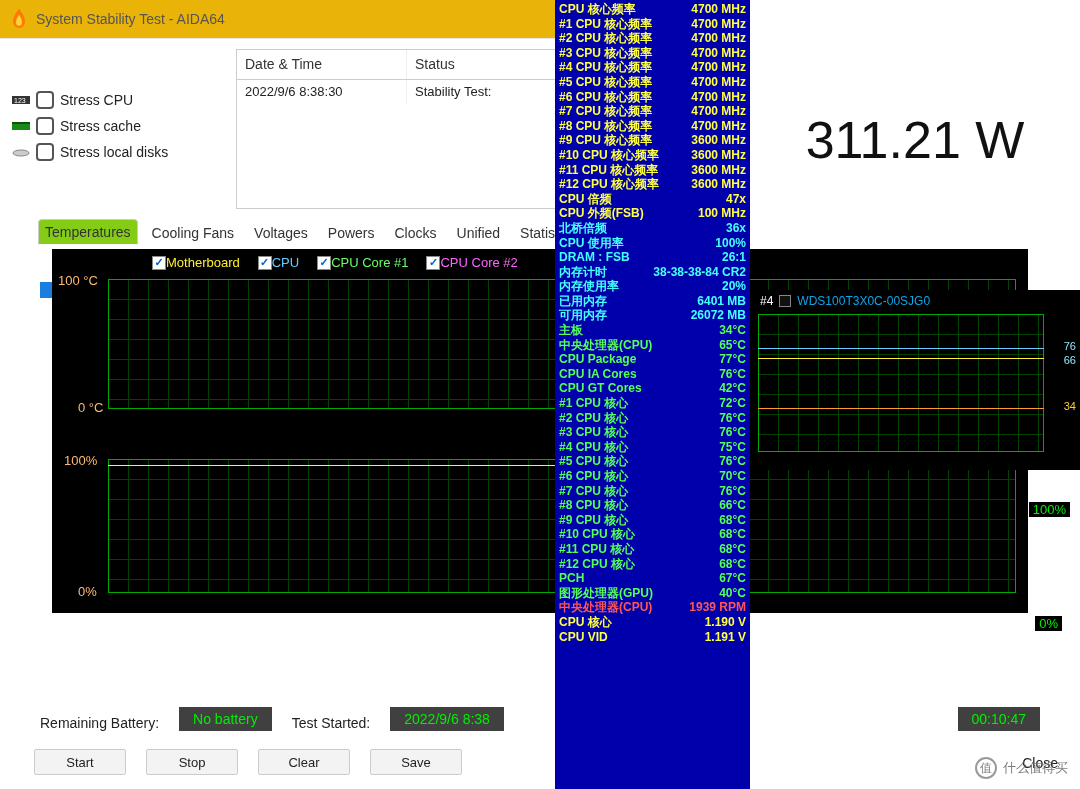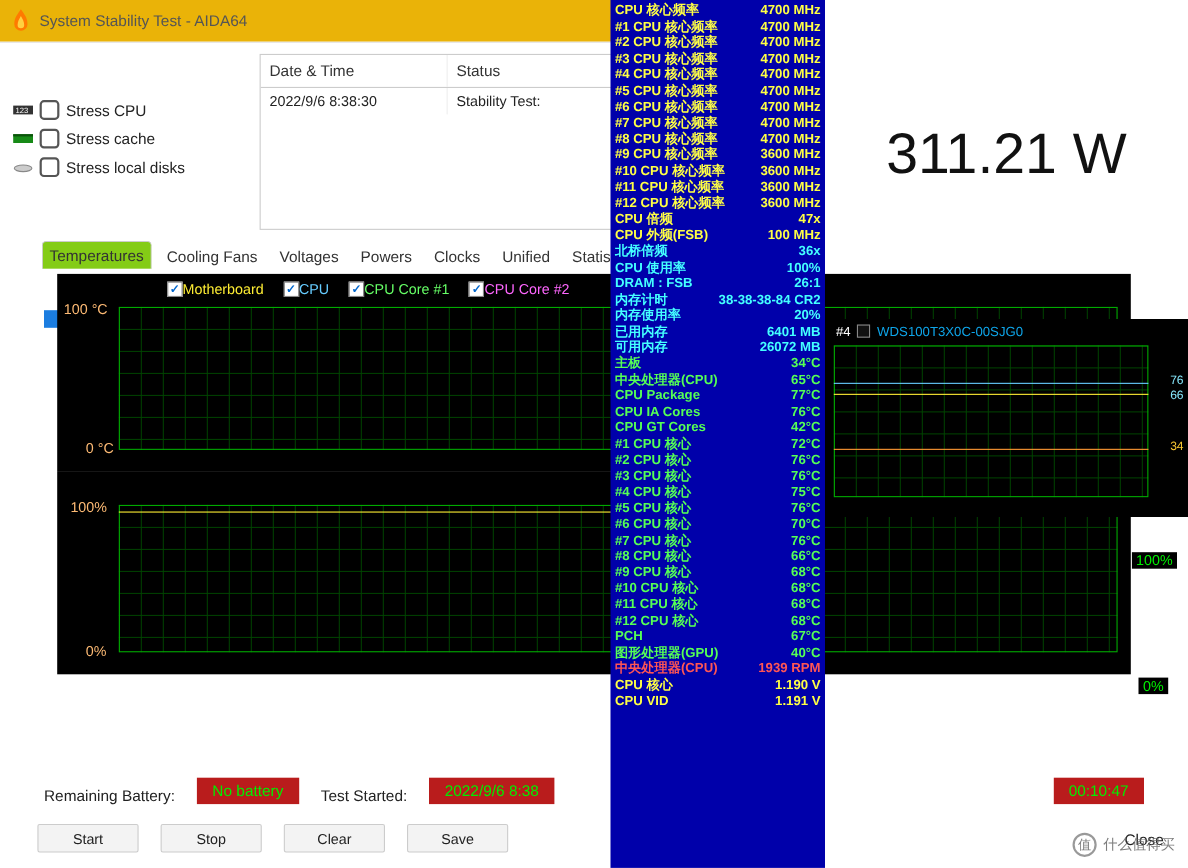--- a/index.html
+++ b/index.html
@@ -124,21 +124,21 @@
   .flatline {
     position: absolute; left: 56px; right: 12px; top: 36px; height: 1px;
     background: #ffee33;
   }
   
   .bottom-status {
     position: absolute; left: 40px; right: 40px; bottom: 58px;
     display: flex; align-items: flex-end; gap: 20px; font-size: 14px; color: #222;
   }
   .status-pill {
-    background: #b91c1c; color: #00ee00; padding: 4px 14px; font-size: 14px;
+    background: #404040; color: #00ee00; padding: 4px 14px; font-size: 14px;
   }
   .btn-bar {
     position: absolute; left: 34px; bottom: 14px;
     display: flex; gap: 20px;
   }
   .btn {
     width: 92px; height: 26px; border: 1px solid #ccc; background: #f3f3f3;
     display: inline-flex; align-items: center; justify-content: center;
     font-size: 13px; color: #222; cursor: pointer;
     border-radius: 2px;

